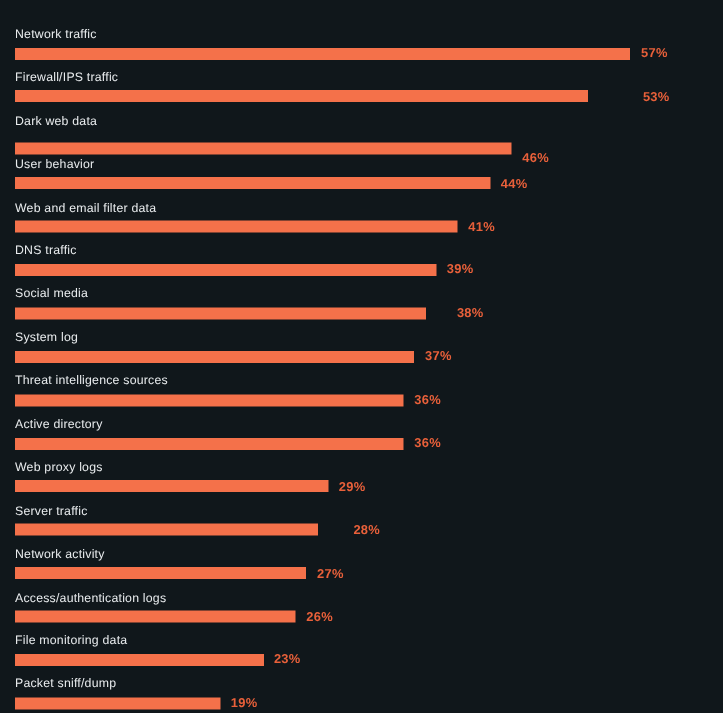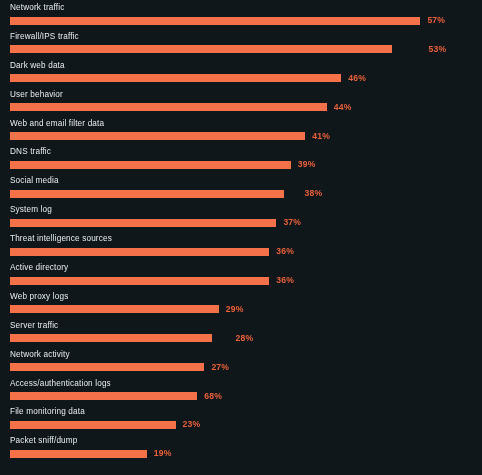--- a/index.html
+++ b/index.html
@@ -11,21 +11,21 @@
     height: 475px;
     background: #10171b;
     font-family: "Liberation Sans", sans-serif;
     overflow: hidden;
   }
   #chart {
     position: relative;
     width: 482px;
     height: 475px;
     box-sizing: border-box;
-    padding: 1px 0 0 0;
+    padding: 16px 0 0 0;
   }
   .row {
     position: relative;
     height: 28.9px;
     padding-left: 10px;
     box-sizing: border-box;
   }
   .row-label {
     display: block;
     color: #e9ecee;
@@ -70,21 +70,21 @@
       <span class="row-label">Firewall/IPS traffic</span>
       <div class="bar-line">
         <div class="bar" style="width: 381.6px; background: rgb(244, 113, 74);"></div>
         <span class="bar-value" style="color: rgb(232, 96, 58); margin-left: 37px;">53%</span>
       </div>
     </div>
     <div class="row">
       <span class="row-label">Dark web data</span>
       <div class="bar-line">
         <div class="bar" style="width: 331.2px; background: rgb(244, 113, 74);"></div>
-        <span class="bar-value" style="color: rgb(232, 96, 58);">46%</span>
+        <span class="bar-value" style="color: rgb(232, 96, 58); margin-top: 12px;">46%</span>
       </div>
     </div>
     <div class="row">
       <span class="row-label">User behavior</span>
       <div class="bar-line">
         <div class="bar" style="width: 316.8px; background: rgb(244, 113, 74);"></div>
         <span class="bar-value" style="color: rgb(232, 96, 58);">44%</span>
       </div>
     </div>
     <div class="row">
@@ -147,21 +147,21 @@
       <span class="row-label">Network activity</span>
       <div class="bar-line">
         <div class="bar" style="width: 194.4px; background: rgb(244, 113, 74);"></div>
         <span class="bar-value" style="color: rgb(232, 96, 58);">27%</span>
       </div>
     </div>
     <div class="row">
       <span class="row-label">Access/authentication logs</span>
       <div class="bar-line">
         <div class="bar" style="width: 187.2px; background: rgb(244, 113, 74);"></div>
-        <span class="bar-value" style="color: rgb(232, 96, 58);">68%</span>
+        <span class="bar-value" style="color: rgb(232, 96, 58);">26%</span>
       </div>
     </div>
     <div class="row">
       <span class="row-label">File monitoring data</span>
       <div class="bar-line">
         <div class="bar" style="width: 165.6px; background: rgb(244, 113, 74);"></div>
         <span class="bar-value" style="color: rgb(232, 96, 58);">23%</span>
       </div>
     </div>
     <div class="row">

